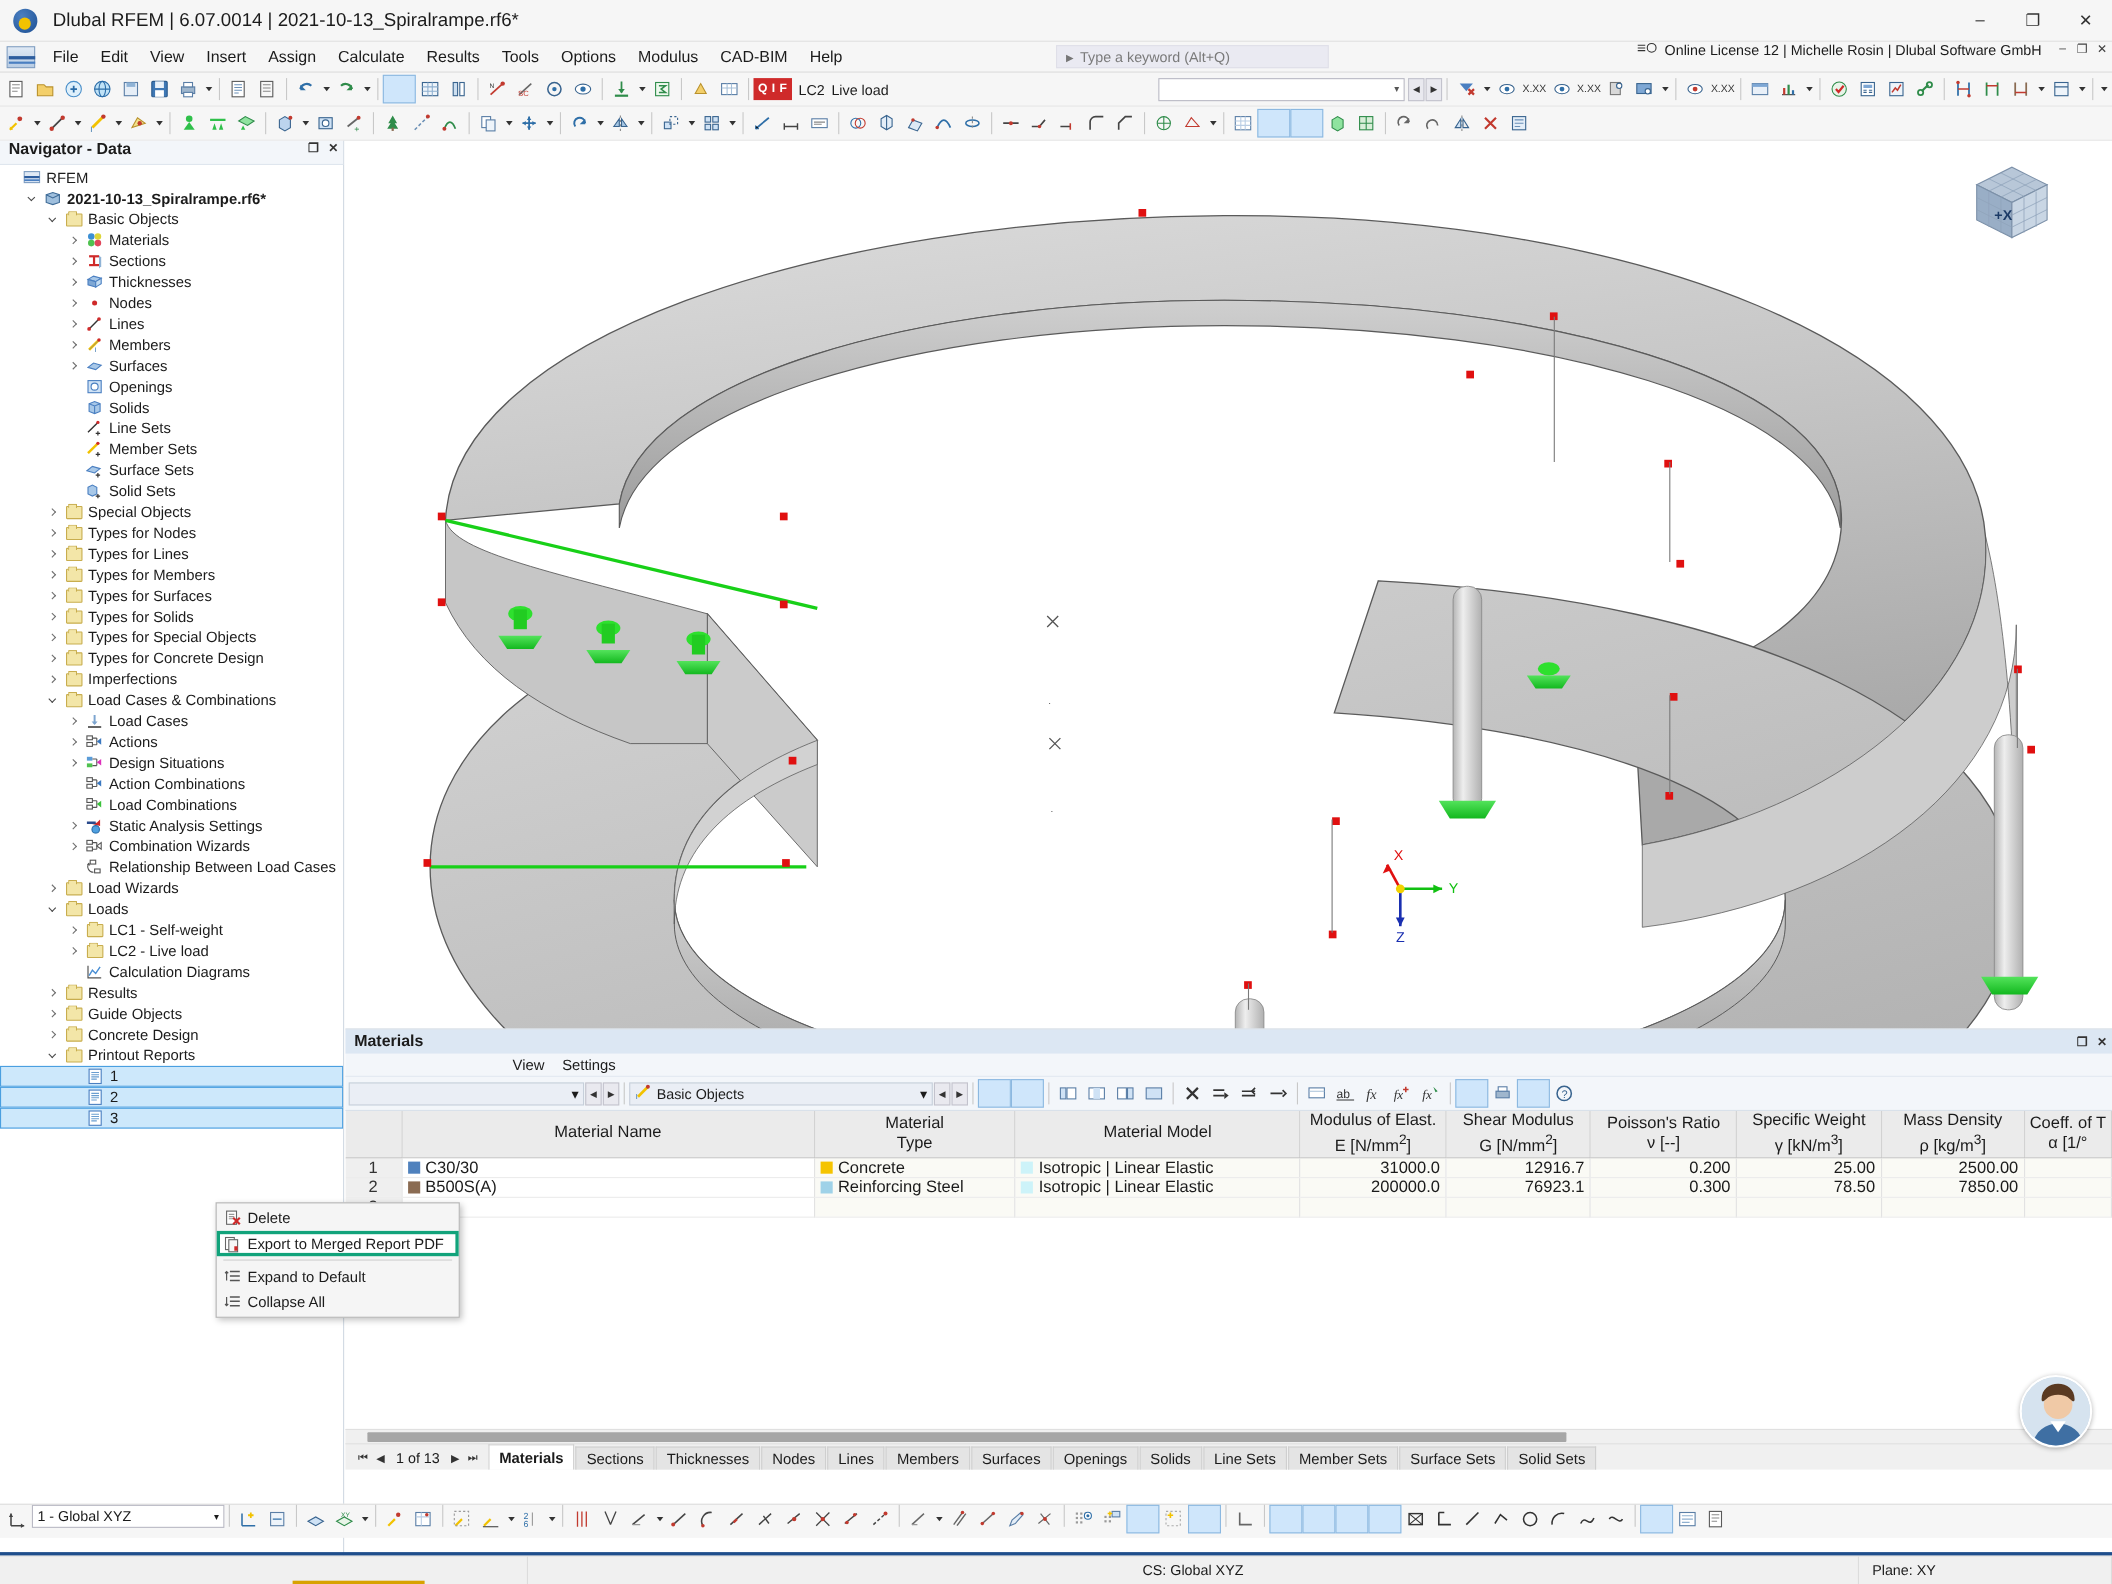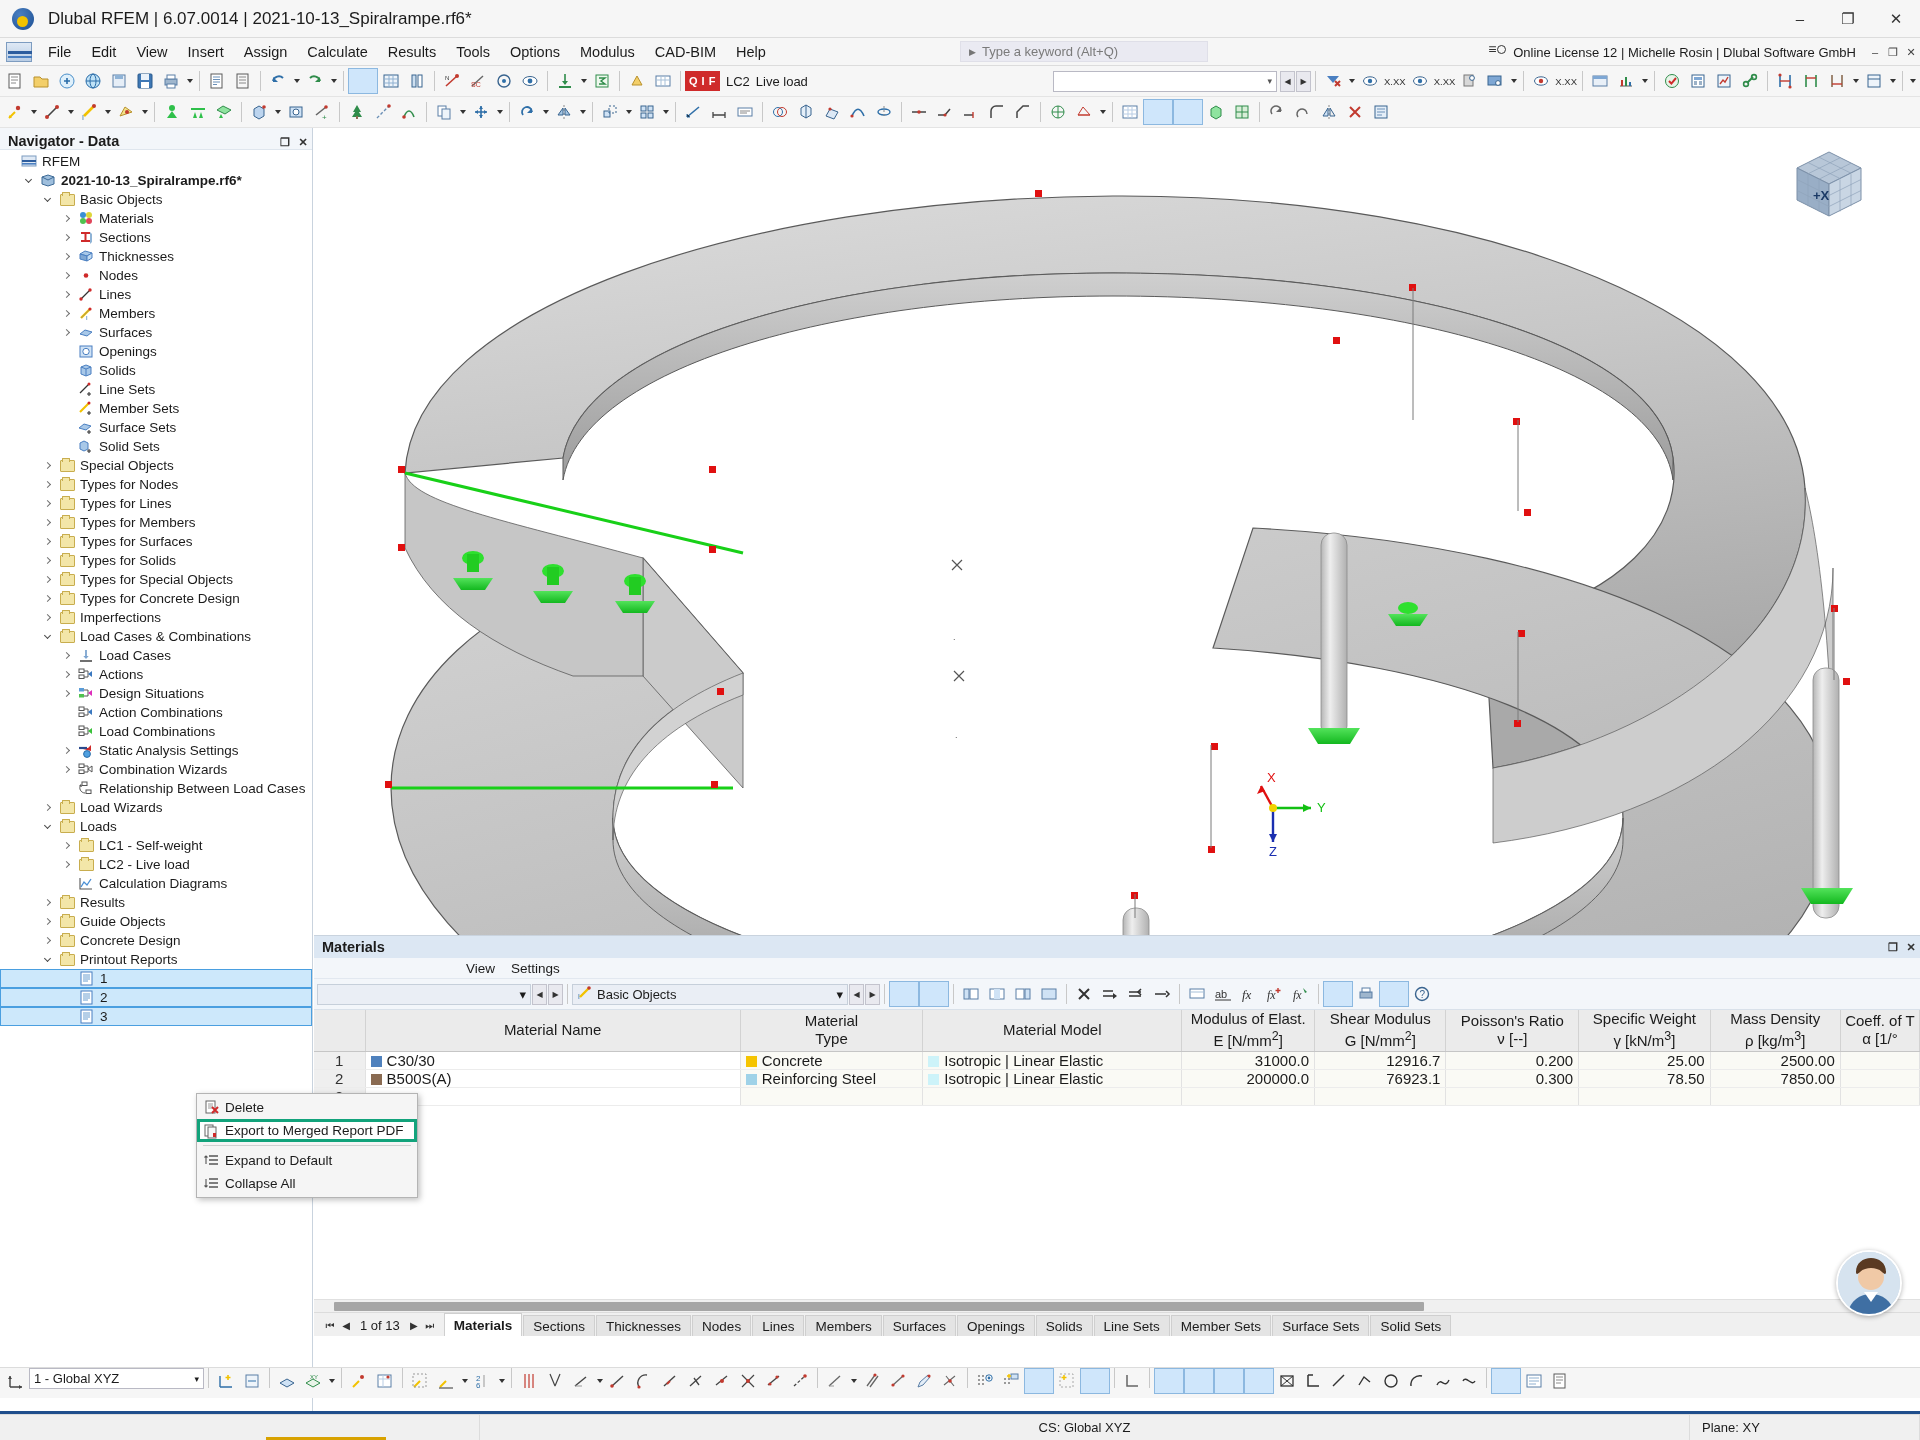--- a/index.html
+++ b/index.html
@@ -59,21 +59,21 @@
   }
   .mb-search {
     position: absolute; left: 960px; top: 3px; width: 248px; height: 21px;
     background: #eaeaf2; border: 1px solid #dfdfe8;
     display: flex; align-items: center; font-size: 13px; color: #7a7a7a;
   }
   .mb-search .arrow {
     margin: 0 6px 0 8px; color: #767676; font-size: 9px;
   }
   .mb-right {
-    position: absolute; right: 0; top: 0; height: 28px; display: flex; align-items: center;
+    position: absolute; right: 0; top: 0; height: 28px; display: flex; align-items: flex-start;
     font-size: 13px; color: #1b1b1b;
   }
   .mb-right .licicon {
     width: 20px; height: 16px; margin-right: 5px; position: relative;
   }
   .mb-right .licicon::before {
     content: '\2261'; position: absolute; left: 0; top: -3px; font-size: 14px; color: #333;
   }
   .mb-right .licicon::after {
     content: ''; position: absolute; left: 9px; top: 1px; width: 7px; height: 7px;
@@ -117,21 +117,21 @@
 
   
   .body-row { display: flex; height: 1306px; }
 
   
   .nav-panel {
     width: 313px; background: #fff; border-right: 1px solid #c9d3de;
     display: flex; flex-direction: column; position: relative;
   }
   .nav-header {
-    height: 22px; background: #f3f6fa; display: flex; align-items: flex-end;
+    height: 22px; background: #f3f6fa; display: flex; align-items: flex-start;
     font-weight: bold; font-size: 14.5px; padding-left: 8px; border-bottom: 1px solid #dfe6ee;
   }
   .nav-header .t { flex: 1 1 auto; }
   .nav-hdr-btn { width: 18px; text-align: center; font-size: 11px; color: #333; }
   .tree { flex: 1 1 auto; overflow: hidden; padding-top: 2px; font-size: 13.5px; }
   .trow { height: 19px; display: flex; align-items: center; white-space: nowrap; }
   .trow.sel { background: #cde8fb; border: 1px solid #4a9fe0; }
   .tw { width: 19px; height: 19px; display:inline-flex; align-items:center; justify-content:center; flex:0 0 auto; }
   .tw.chev-r::after {
     content:''; width:4px; height:4px; border-right:1.6px solid #707070; border-top:1.6px solid #707070;

